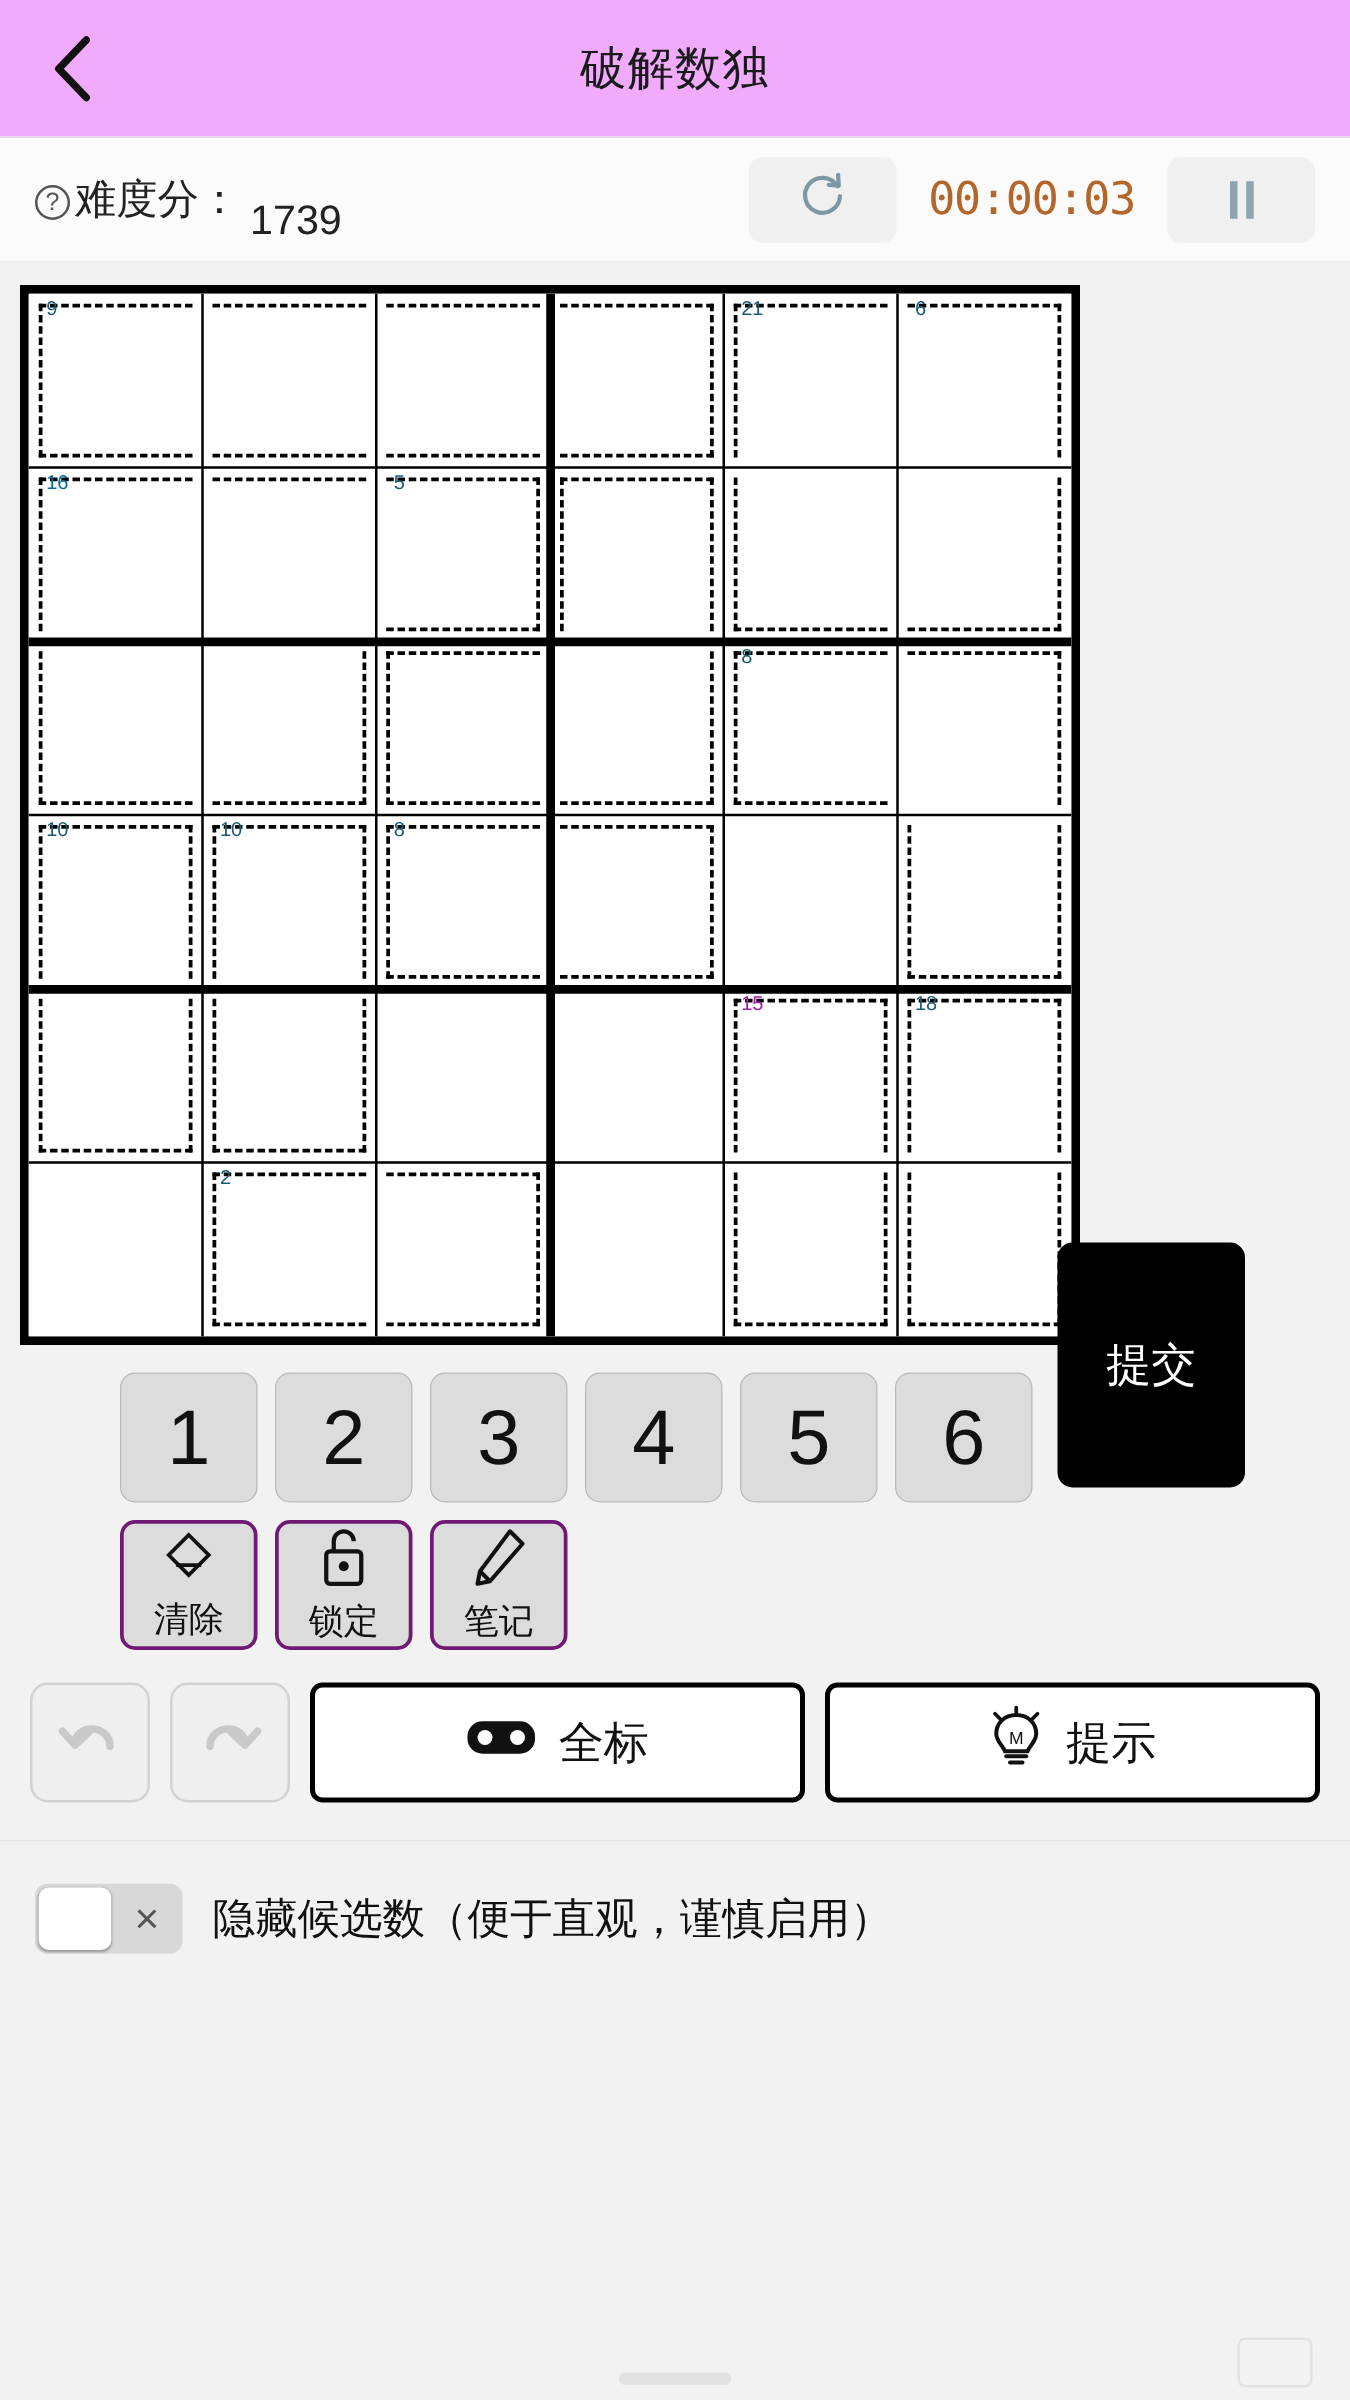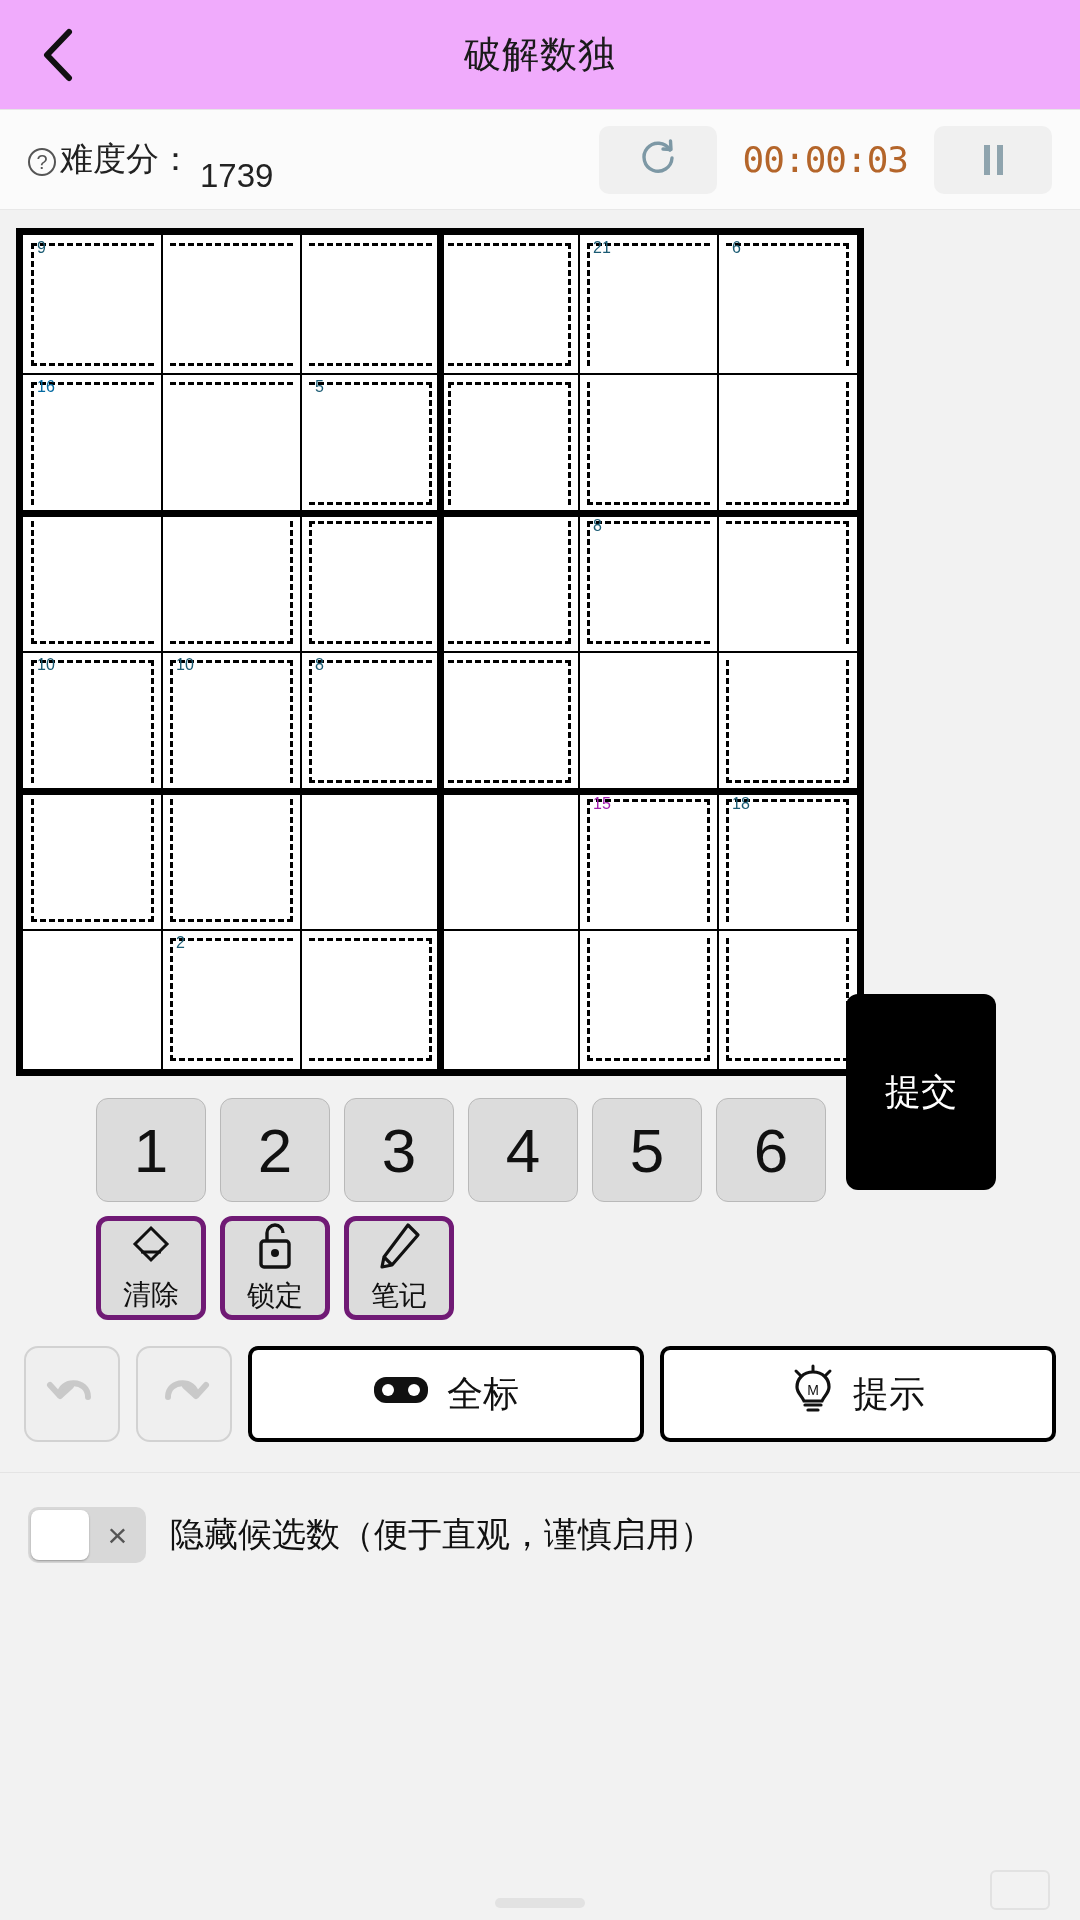--- a/index.html
+++ b/index.html
@@ -90,21 +90,21 @@
     display: flex; gap: 14px; padding-left: 96px;
   }
   .numkey {
     width: 110px; height: 104px;
     background: #dcdcdc; border: 1px solid #b9b9b9; border-radius: 12px;
     display: flex; align-items: center; justify-content: center;
     font-size: 62px; color: #111;
   }
   .toolkey {
     width: 110px; height: 104px;
-    background: #dcdcdc; border: 5px solid #701a75; border-radius: 12px;
+    background: #dcdcdc; border: 3px solid #701a75; border-radius: 12px;
     display: flex; flex-direction: column; align-items: center; justify-content: center;
     gap: 2px;
   }
   .toolkey .tk-label { font-size: 28px; color: #111; }
   .submit-btn {
     position: absolute; right: 84px;
     width: 150px; height: 196px; background: #000; color: #fff;
     border-radius: 12px; display: flex; align-items: center; justify-content: center;
     font-size: 36px;
   }

